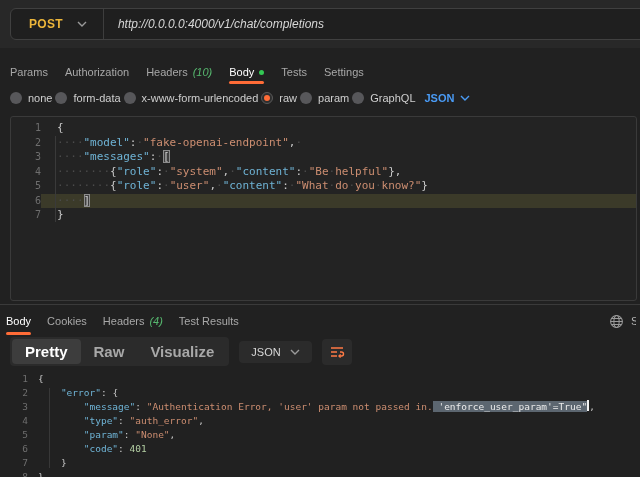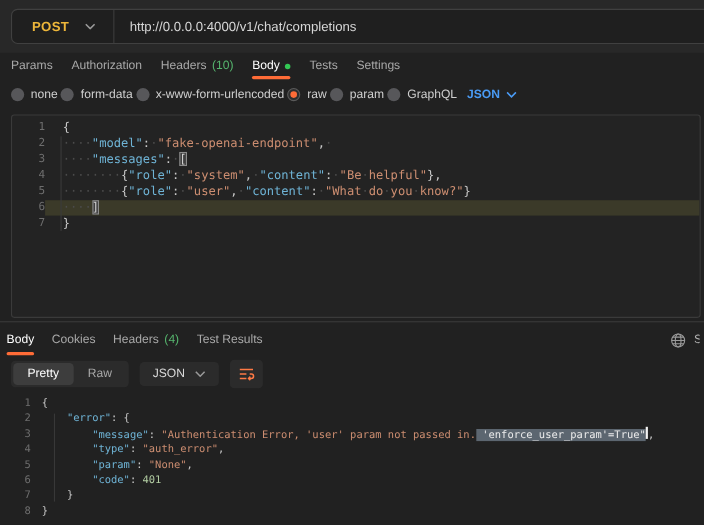--- a/index.html
+++ b/index.html
@@ -6,30 +6,30 @@
   html,body { width:640px; height:477px; overflow:hidden; }
   body { background:#212121; font-family:"Liberation Sans",sans-serif; color:#c9c9c9; }
 
   
   .topbar { height:48px; background:#282828; padding:8px 0 8px 10px; }
   .url-box { display:flex; align-items:center; height:32px; width:636px;
              background:#1f1f1f; border:1px solid #404040; border-radius:6px; overflow:hidden; }
   .method { display:flex; align-items:center; gap:14px; padding:0 16px 0 18px; height:100%; cursor:pointer; }
   .method-label { color:#edb63a; font-weight:bold; font-size:12px; letter-spacing:.3px; }
   .vsep { width:1px; height:32px; background:#3d3d3d; }
-  .url-text { padding-left:14px; font-size:12px; color:#d6d6d6; white-space:nowrap; }
+  .url-text { padding-left:14px; font-size:12px; color:#d6d6d6; white-space:nowrap;font-style:italic; }
 
   
   .req-tabs { display:flex; align-items:center; height:24px; padding:0 10px; gap:17px;
-              font-size:11px; color:#a8a8a8; }
+              font-size:11px; color:#a8a8a8;margin-top:12px; }
   .rtab { position:relative; display:flex; align-items:center; gap:5px; height:100%; cursor:pointer; white-space:nowrap; }
   .rtab.active { color:#fff; }
   .rtab.active::after { content:""; position:absolute; left:0; right:0; bottom:0; height:3px;
                         background:#ff6c37; border-radius:2px; }
-  .count { color:#56b66e; }
+  .count { color:#56b66e;font-style:italic; }
   .greendot { width:5px; height:5px; border-radius:50%; background:#33c854; }
 
   
   .body-type { display:flex; align-items:center; height:28px; padding:0 10px; gap:3px;
                font-size:11px; color:#cfcfcf; }
   .radio-opt { display:flex; align-items:center; gap:6px; cursor:pointer; white-space:nowrap; }
   .radio { width:12px; height:12px; border-radius:50%; background:#57575a; display:inline-block; position:relative; }
   .radio.sel { background:#2e2e2e; border:1px solid #5a5a5a; }
   .radio.sel::after { content:""; position:absolute; inset:2px; border-radius:50%; background:#ff6c37; }
   .fmt { display:flex; align-items:center; gap:6px; color:#4a9bf5; font-weight:bold; font-size:11px;
@@ -62,22 +62,22 @@
   .divider { height:1px; background:#3a3a3a; margin-top:3px; }
 
   
   .resp-tabs { display:flex; align-items:center; height:30px; padding:2px 4px 0 6px; gap:16px;
                font-size:11px; color:#a8a8a8; }
   .resp-right { margin-left:auto; display:flex; align-items:center; gap:7px; }
   .status-clip { width:5px; overflow:hidden; color:#b5b5b5; font-size:11px; white-space:nowrap; }
 
   .resp-toolbar { display:flex; align-items:center; gap:10px; padding:2px 10px 0 10px; height:31px; }
   .seg { display:flex; background:#2b2b2b; border-radius:4px; padding:2px; }
-  .seg .view-btn { background:none; border:none; color:#a8a8a8; font-size:11px; padding:4px 13px;
-                   border-radius:4px; font-family:inherit; cursor:pointer; }
+  .seg .view-btn { background:none; border:none; color:#a8a8a8; font-size:15px; padding:4px 13px;
+                   border-radius:4px; font-family:inherit; cursor:pointer;font-weight:bold; }
   .seg .view-btn.active { background:#3d3d3d; color:#fff; }
   .fmt-btn { display:flex; align-items:center; gap:9px; background:#2b2b2b; border-radius:4px;
              padding:5px 12px; color:#d8d8d8; font-size:11px; cursor:pointer; }
   .wrap-btn { background:#2b2b2b; border:none; border-radius:4px; width:30px; height:26px;
               display:flex; align-items:center; justify-content:center; cursor:pointer; }
 
   .resp-editor { position:relative; margin-top:6px; font-family:"DejaVu Sans Mono",monospace; font-size:9.5px; }
   .resp-editor .code-line { height:14px; line-height:14px; }
   .resp-editor .ln { width:28px; font-size:9.5px; }
   .resp-editor .code { padding-left:10px; }
@@ -212,20 +212,21 @@
           <path d="M1.7 8h12.6 M2.6 4.8h10.8 M2.6 11.2h10.8" stroke="#9a9a9a" stroke-width="1.1" fill="none"></path>
         </svg>
         <span class="status-clip">S</span>
       </div>
     </div>
 
   <div class="resp-toolbar">
     <div class="seg" id="view-seg">
         <button class="view-btn active">Pretty</button>
         <button class="view-btn">Raw</button>
+        <button class="view-btn">Visualize</button>
       </div>
     <div class="fmt-btn">
       <span>JSON</span>
       <svg width="10" height="6" viewBox="0 0 10 6">
           <path d="M1 1l4 4 4-4" stroke="#9a9a9a" stroke-width="1.4" fill="none"></path>
         </svg>
     </div>
     <button class="wrap-btn">
       <svg width="16" height="16" viewBox="0 0 16 16">
         <path d="M2 4h12 M2 8h6 M2 12h6" stroke="#ff7a45" stroke-width="1.4" fill="none"></path>

